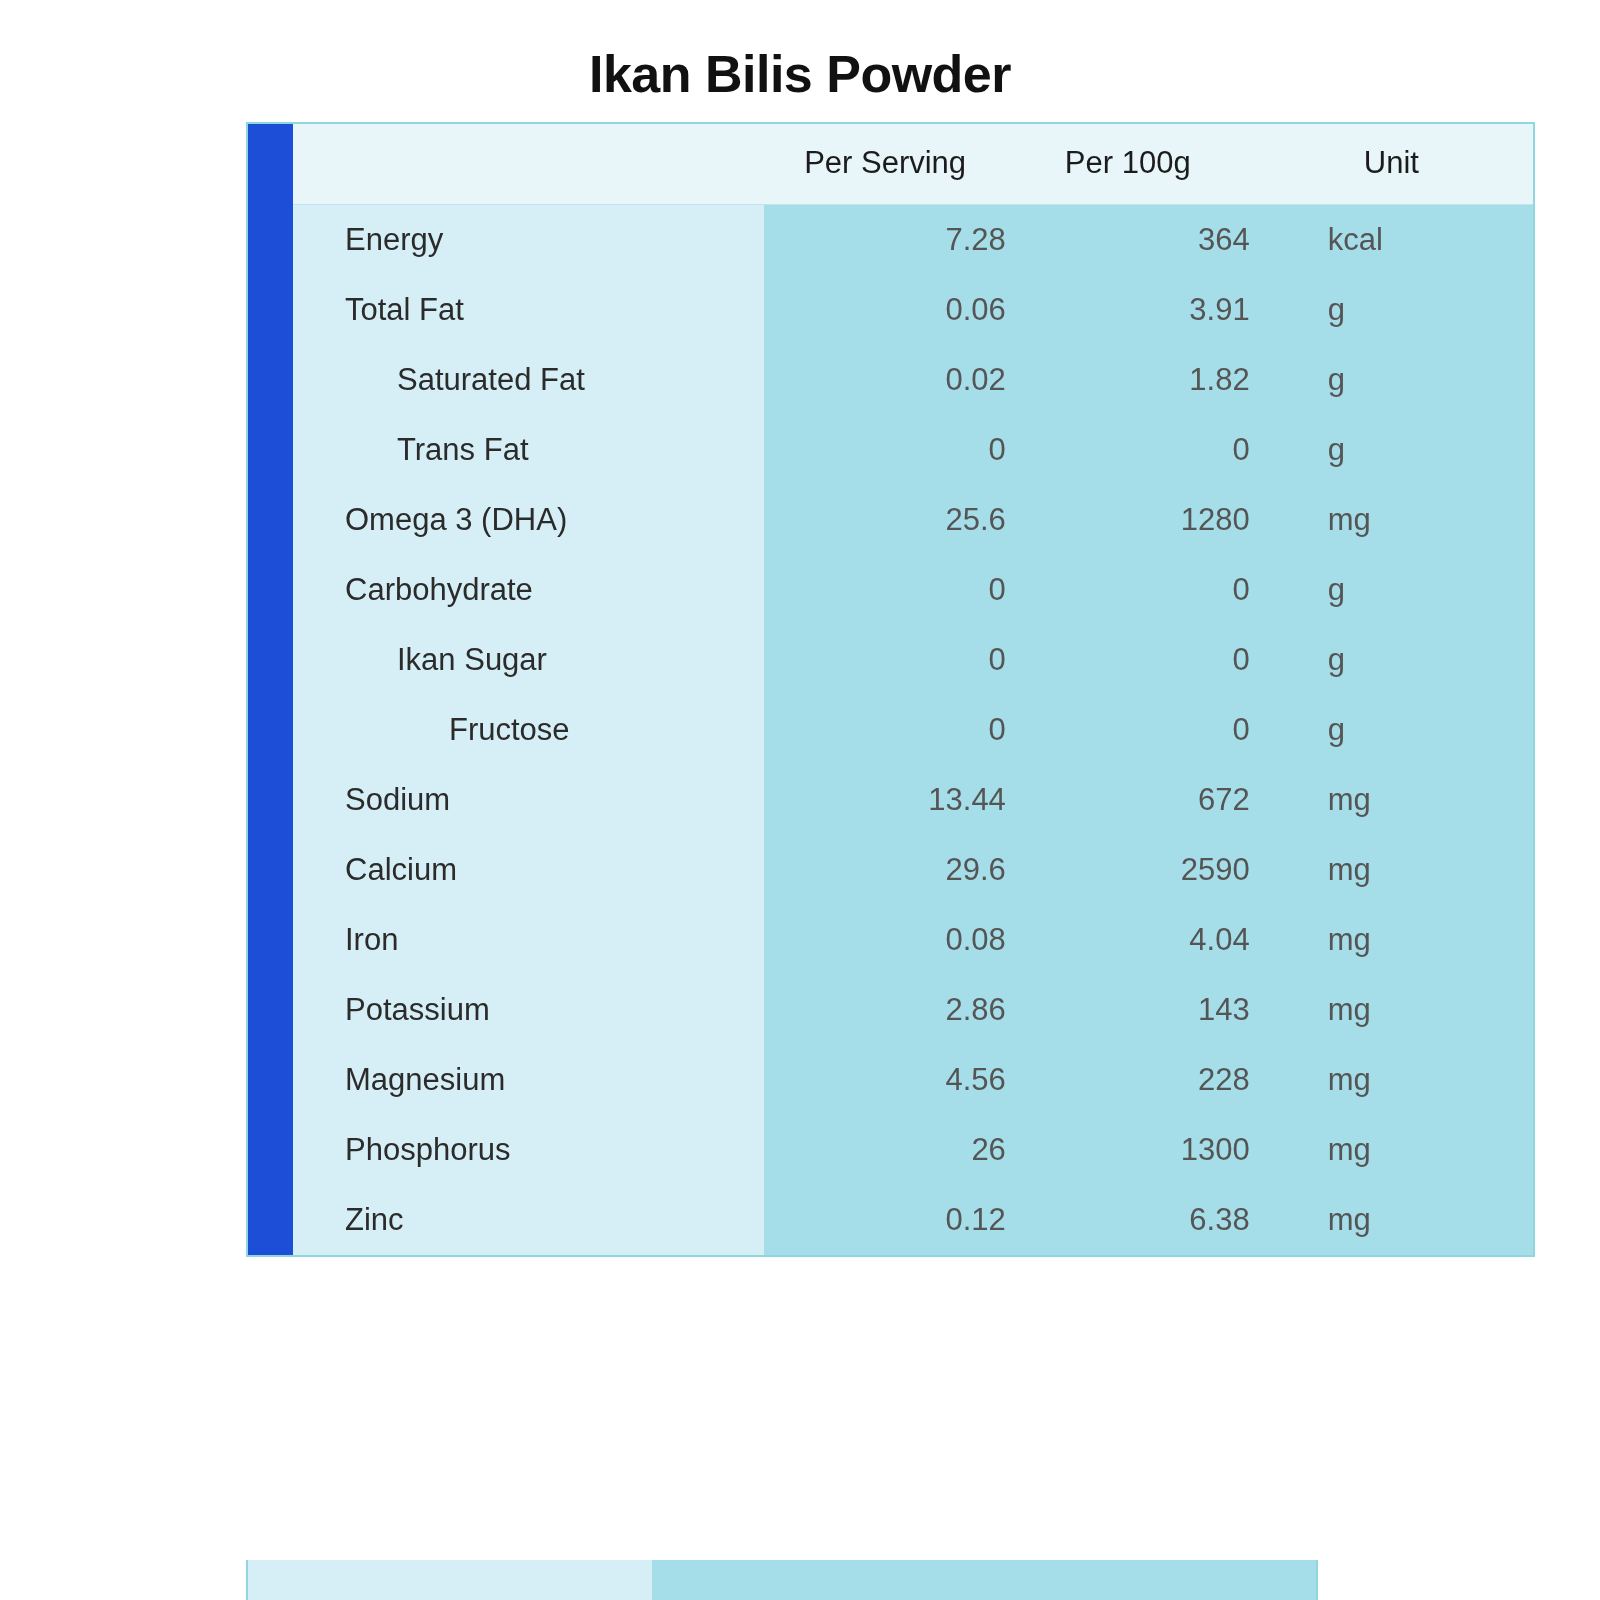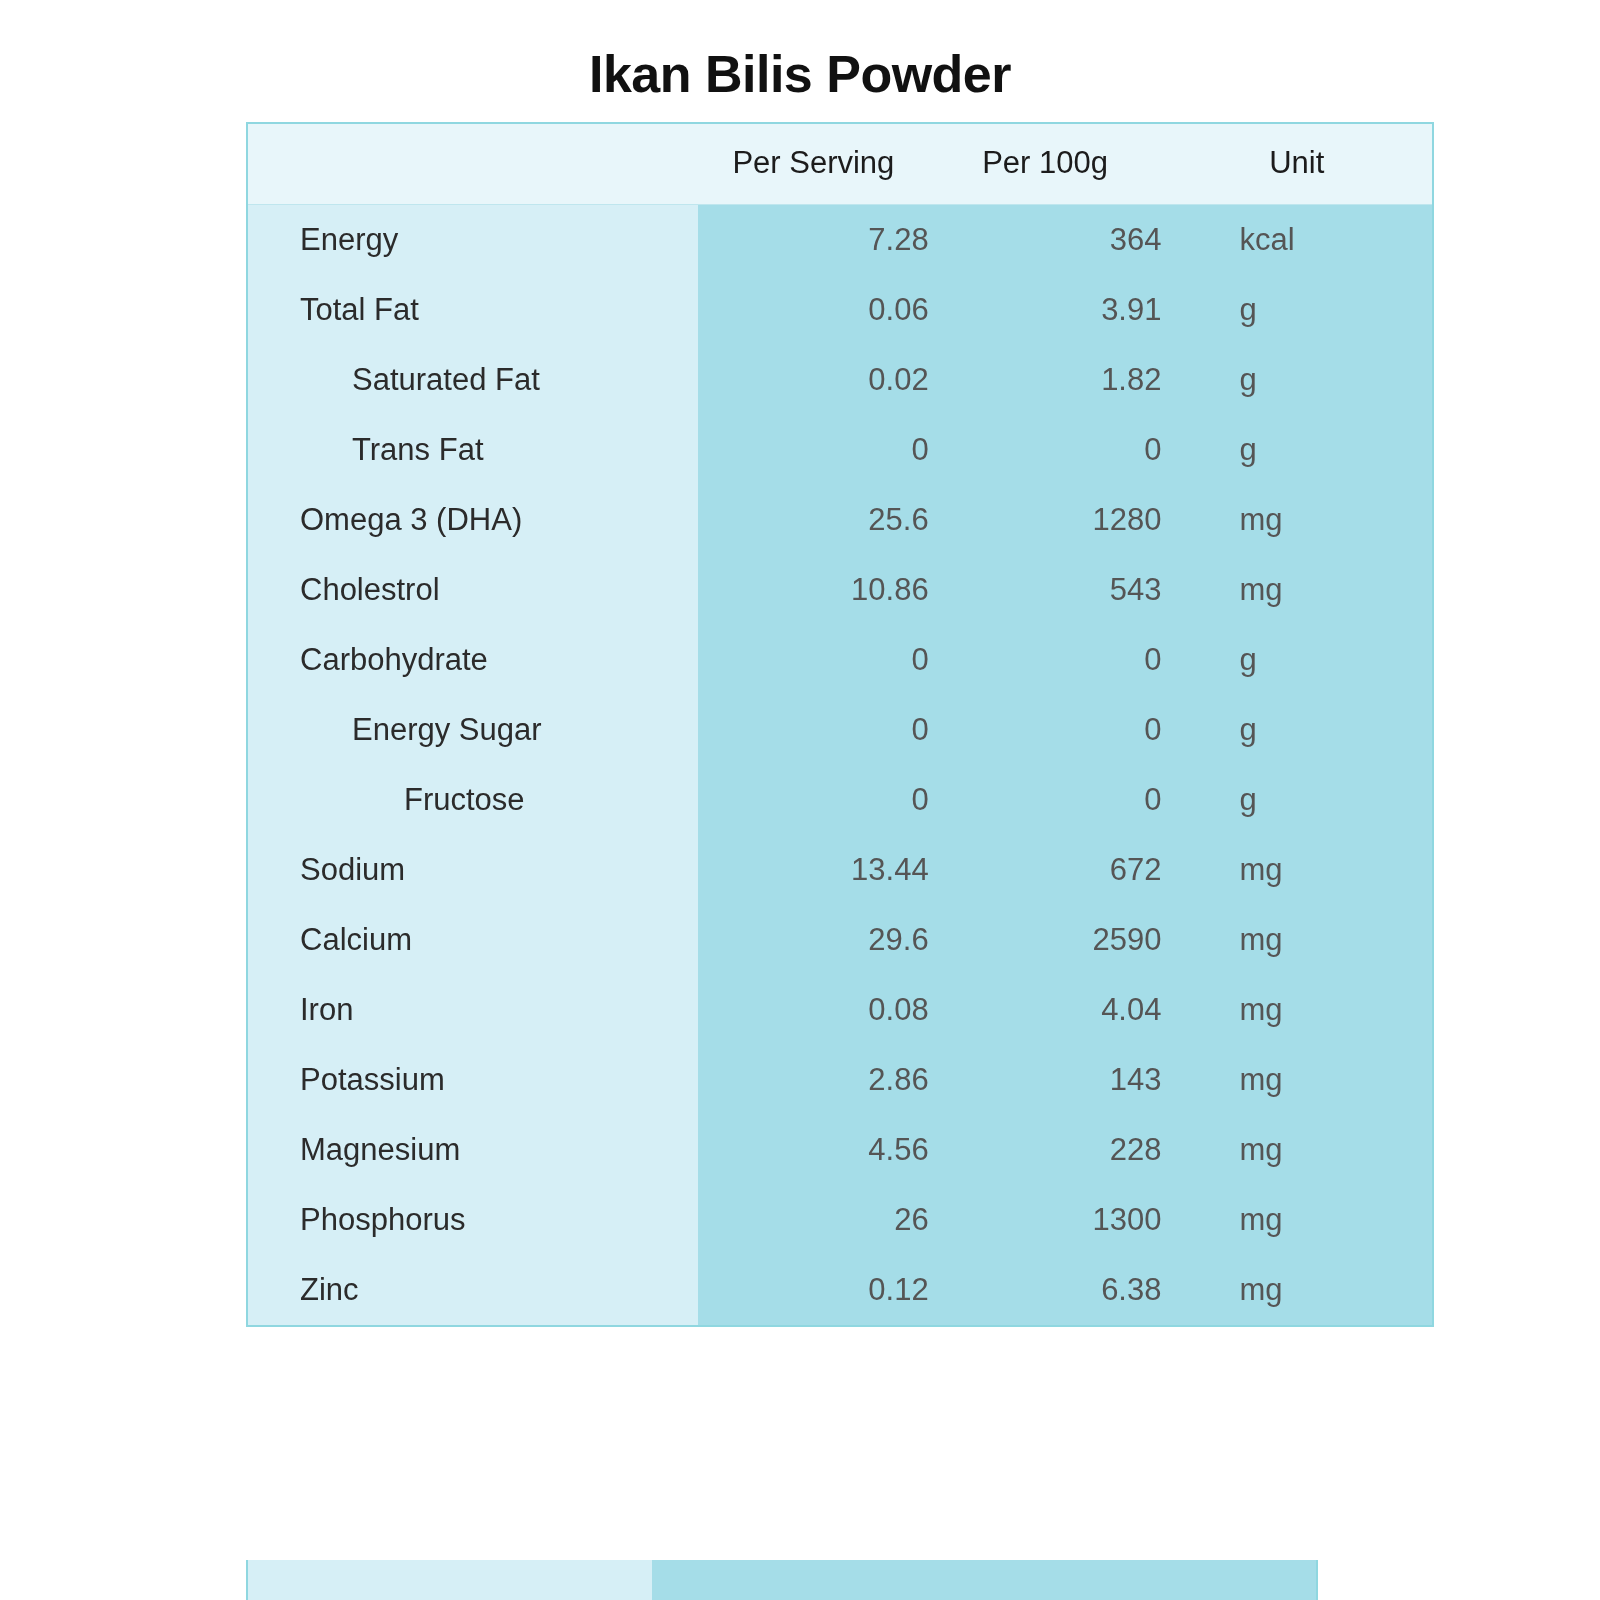--- a/index.html
+++ b/index.html
@@ -26,24 +26,25 @@
     color: #111111;
     letter-spacing: -0.5px;
     padding-top: 46px;
     line-height: 1.1;
   }
 
   .table-wrap {
     position: absolute;
     left: 246px;
     top: 122px;
-    width: 1188px;
+    width: 1289px;
     border: 2px solid #8fd7e0;
     box-sizing: border-box;
     background: #1d4ed8;
+    padding-left: 45px;
   }
 
   table.nutri {
     width: 100%;
     border-collapse: collapse;
     table-layout: fixed;
   }
 
   table.nutri col.c-name  { width: 406px; }
   table.nutri col.c-serv  { width: 208px; }
@@ -163,33 +164,27 @@
             <td class="val v100">0</td>
             <td class="unit">g</td>
           </tr>
           <tr>
             <td class="name">Omega 3 (DHA)</td>
             <td class="val">25.6</td>
             <td class="val v100">1280</td>
             <td class="unit">mg</td>
           </tr>
           <tr>
-            <td class="name">Cholestrol</td>
-            <td class="val">10.86</td>
-            <td class="val v100">543</td>
-            <td class="unit">mg</td>
-          </tr>
-          <tr>
             <td class="name">Carbohydrate</td>
             <td class="val">0</td>
             <td class="val v100">0</td>
             <td class="unit">g</td>
           </tr>
           <tr>
-            <td class="name indent1">Energy Sugar</td>
+            <td class="name indent1">Ikan Sugar</td>
             <td class="val">0</td>
             <td class="val v100">0</td>
             <td class="unit">g</td>
           </tr>
           <tr>
             <td class="name indent2">Fructose</td>
             <td class="val">0</td>
             <td class="val v100">0</td>
             <td class="unit">g</td>
           </tr>

